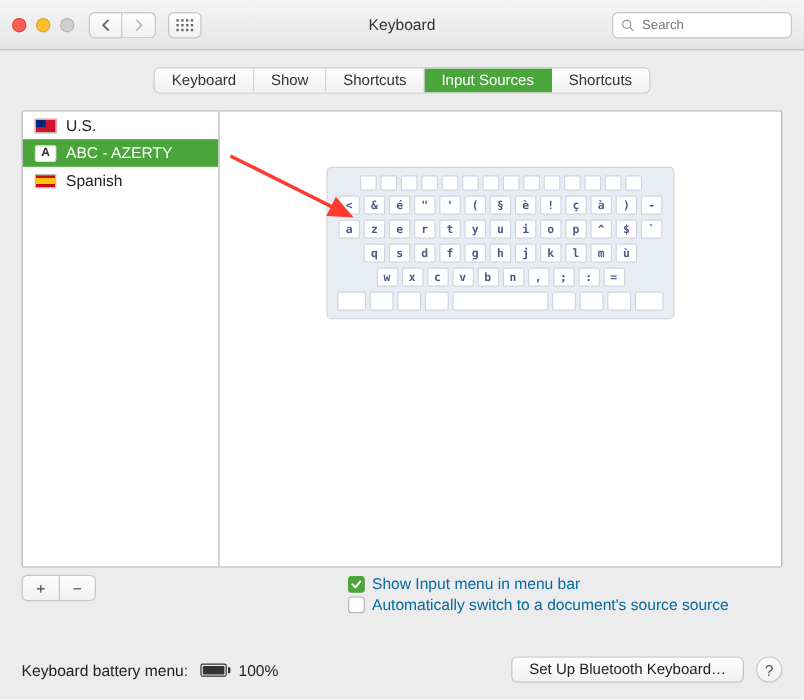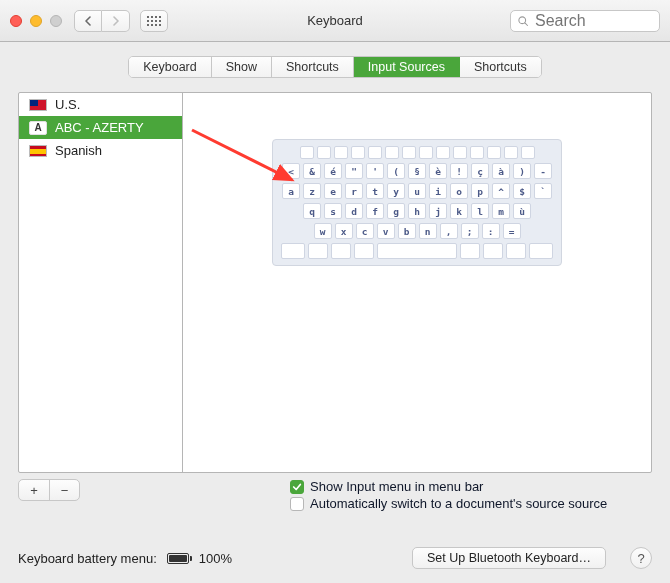--- a/index.html
+++ b/index.html
@@ -50,21 +50,21 @@
     position:absolute;left:0;right:0;text-align:center;
     font-size:13px;color:#333;pointer-events:none;
   }
   .search-wrap{
     margin-left:auto;display:flex;align-items:center;
     width:150px;height:22px;border:1px solid var(--mac-border);
     border-radius:5px;background:#fff;padding:0 6px;color:#9a9a9a;
   }
   .search-wrap svg{width:12px;height:12px;margin-right:4px;flex-shrink:0;}
   .search-wrap input{
-    border:none;outline:none;font-size:16px;color:#333;background:transparent;width:100%;
+    border:none;outline:none;font-size:11px;color:#333;background:transparent;width:100%;
   }
 
   
   .main{
     height:calc(583px - 42px);
     background:var(--mac-bg);
     padding:14px 18px 14px;
     display:flex;flex-direction:column;
   }
 
@@ -127,38 +127,38 @@
     background:linear-gradient(#fdfdfd,#f1f1f1);margin-top:6px;
   }
   .pm button{
     width:30px;height:20px;border:none;background:transparent;font-size:13px;color:#444;
     display:flex;align-items:center;justify-content:center;cursor:pointer;
   }
   .pm button + button{border-left:1px solid var(--mac-border);}
 
   
   .opts{margin-top:6px;margin-left:210px;}
-  .opt{display:flex;align-items:flex-end;gap:6px;font-size:13px;color:#0f172a;margin-bottom:2px;}
+  .opt{display:flex;align-items:flex-end;gap:6px;font-size:13px;color:#0369a1;margin-bottom:2px;}
   .cbox{
     width:14px;height:14px;border:1px solid #b7b7b7;border-radius:3px;background:#fff;
     display:flex;align-items:center;justify-content:center;
   }
   .cbox.checked{background:var(--accent-green);border-color:var(--accent-green);}
   .cbox.checked svg{width:10px;height:10px;}
 
   .underbox{display:flex;align-items:flex-start;}
 
   
   .footer{
     margin-top:auto;padding-top:34px;display:flex;align-items:center;gap:10px;
   }
   .battery{width:22px;height:11px;border:1.3px solid #333;border-radius:2px;position:relative;}
   .battery::after{content:"";position:absolute;right:-4px;top:2px;width:2px;height:5px;background:#333;border-radius:0 1px 1px 0;}
   .battery .fill{position:absolute;left:1px;top:1px;bottom:1px;right:1px;background:#333;border-radius:1px;}
-  .footer .push{margin-left:auto;display:flex;gap:24px;align-items:flex-end;}
+  .footer .push{margin-left:auto;display:flex;gap:10px;align-items:flex-end;}
   .mac-btn{
     padding:3px 14px;border:1px solid var(--mac-border);border-radius:5px;
     background:linear-gradient(#fdfdfd,#f1f1f1);font-size:12.5px;color:#222;
   }
   .help{
     width:22px;height:22px;border:1px solid var(--mac-border);border-radius:50%;
     background:linear-gradient(#fdfdfd,#f1f1f1);display:flex;align-items:center;justify-content:center;
     font-size:13px;color:#555;
   }
 

